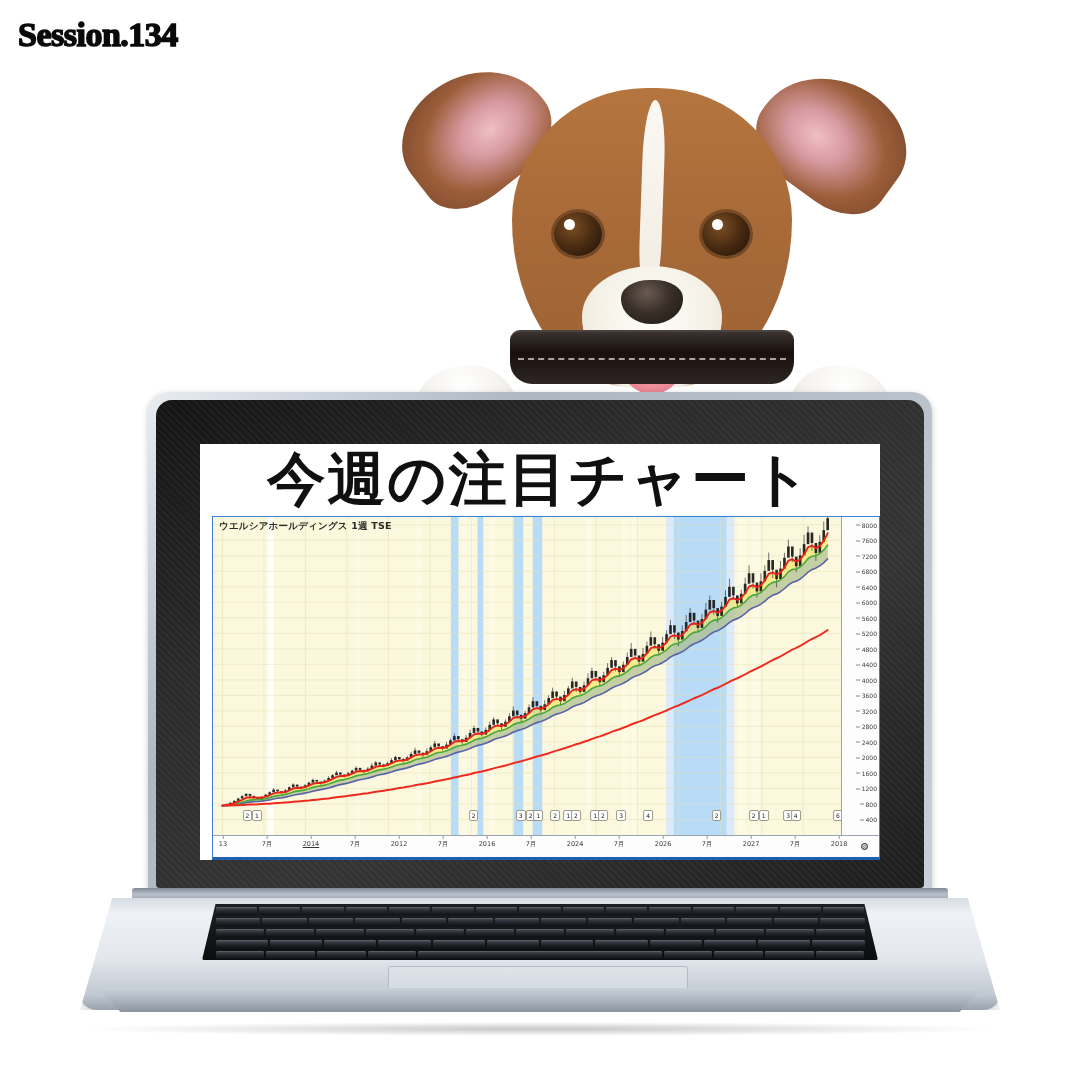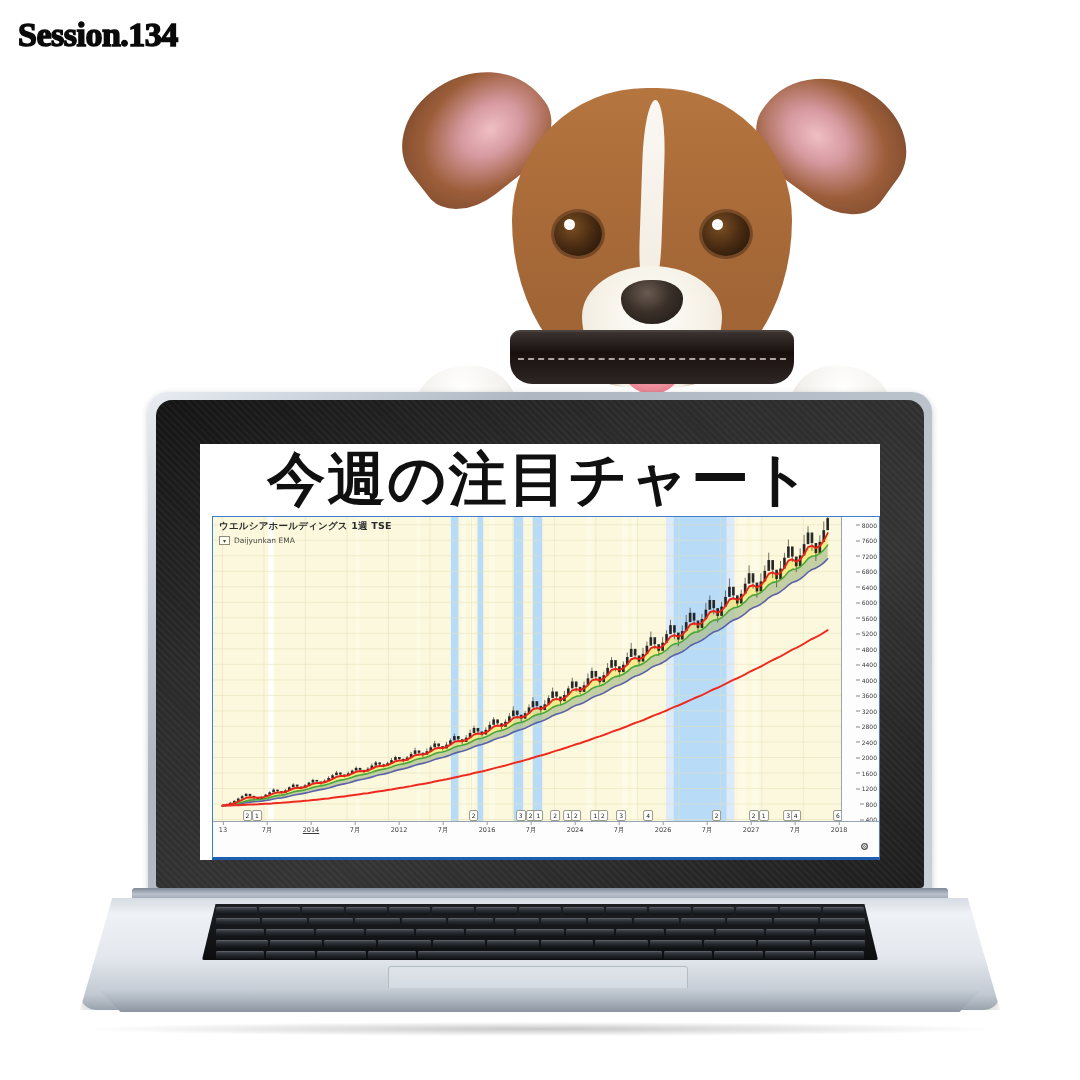--- a/index.html
+++ b/index.html
@@ -96,21 +96,21 @@
   #ma-label{ font-size:7.5px; color:#4a4a44; font-family:"DejaVu Sans", sans-serif; }
 
   #plot{ position:absolute; left:0; top:0; right:38px; bottom:22px; overflow:hidden; }
   #yaxis{ position:absolute; right:0; top:0; width:38px; bottom:22px;
       background:#fdfdfd; border-left:1px solid #9aa4b0; }
   .ytick{ position:absolute; right:2px; font-size:6px; color:#3a3a3a;
       transform:translateY(-50%); white-space:nowrap;
       font-family:"DejaVu Sans", sans-serif; }
   .ytick::before{ content:""; position:absolute; left:-6px; top:50%;
       width:4px; height:0; border-top:1px solid #888; }
-  #xaxis{ position:absolute; left:0; right:0; bottom:0; height:36px;
+  #xaxis{ position:absolute; left:0; right:0; bottom:0; height:22px;
       background:#fdfdfd; border-top:1px solid #9aa4b0; }
   .xtick{ position:absolute; top:4px; font-size:6.5px; color:#3a3a3a;
       transform:translateX(-50%); white-space:nowrap;
       font-family:"DejaVu Sans", sans-serif; }
   .xtick::before{ content:""; position:absolute; left:50%; top:-4px;
       width:0; height:3px; border-left:1px solid #999; }
   #gear-icon{ position:absolute; right:8px; bottom:4px; width:13px; height:13px; }
   .marker{ position:absolute; transform:translateX(-50%);
       background:#ffffff; border:1px solid #9a9a88; border-radius:2px;
       padding:0 2px; font-size:6px; line-height:9px; color:#222; z-index:5;
@@ -554,24 +554,20 @@
                 <rect x="644.6" y="1.0426829268292863" width="2.8" height="10.774390243902417" fill="#1b1b1b" opacity="0.92"></rect>
                 <path d="M10.0,258.6 L14.1,258.5 L18.3,258.3 L22.4,258.0 L26.5,257.5 L30.6,256.8 L34.8,256.1 L38.9,255.5 L43.0,255.2 L47.2,255.0 L51.3,254.6 L55.4,254.1 L59.6,253.5 L63.7,252.7 L67.8,252.1 L71.9,251.7 L76.1,251.1 L80.2,250.3 L84.3,249.4 L88.5,248.7 L92.6,248.2 L96.7,247.5 L100.9,246.7 L105.0,245.8 L109.1,245.0 L113.2,244.4 L117.4,243.7 L121.5,242.9 L125.6,241.9 L129.8,240.8 L133.9,239.9 L138.0,239.2 L142.2,238.4 L146.3,237.4 L150.4,236.3 L154.5,235.5 L158.7,234.8 L162.8,234.0 L166.9,233.1 L171.1,231.9 L175.2,231.0 L179.3,230.4 L183.5,229.5 L187.6,228.5 L191.7,227.3 L195.8,226.4 L200.0,225.7 L204.1,224.8 L208.2,223.7 L212.4,222.5 L216.5,221.5 L220.6,220.8 L224.8,219.8 L228.9,218.7 L233.0,217.3 L237.1,216.3 L241.3,215.5 L245.4,214.5 L249.5,213.3 L253.7,211.8 L257.8,210.7 L261.9,209.9 L266.1,208.8 L270.2,207.5 L274.3,205.9 L278.4,204.7 L282.6,203.9 L286.7,202.7 L290.8,201.3 L295.0,199.6 L299.1,198.3 L303.2,197.4 L307.4,196.2 L311.5,194.7 L315.6,192.8 L319.7,191.5 L323.9,190.5 L328.0,189.3 L332.1,187.6 L336.3,185.7 L340.4,184.3 L344.5,183.3 L348.6,181.9 L352.8,180.2 L356.9,178.2 L361.0,176.7 L365.2,175.7 L369.3,174.3 L373.4,172.5 L377.6,170.3 L381.7,168.7 L385.8,167.7 L389.9,166.2 L394.1,164.3 L398.2,162.0 L402.3,160.4 L406.5,159.3 L410.6,157.8 L414.7,155.8 L418.9,153.4 L423.0,151.7 L427.1,150.6 L431.2,149.0 L435.4,147.0 L439.5,144.5 L443.6,142.7 L447.8,141.6 L451.9,139.9 L456.0,137.8 L460.2,135.2 L464.3,133.3 L468.4,132.2 L472.5,130.5 L476.7,128.3 L480.8,125.5 L484.9,123.6 L489.1,122.4 L493.2,120.7 L497.3,118.4 L501.5,115.5 L505.6,113.6 L509.7,112.3 L513.8,110.5 L518.0,108.1 L522.1,105.2 L526.2,103.1 L530.4,101.9 L534.5,100.0 L538.6,97.5 L542.8,94.5 L546.9,92.4 L551.0,91.1 L555.1,89.2 L559.3,86.6 L563.4,83.4 L567.5,81.3 L571.7,80.0 L575.8,78.1 L579.9,75.5 L584.1,72.3 L588.2,70.1 L592.3,68.9 L596.4,66.9 L600.6,64.2 L604.7,61.0 L608.8,58.7 L613.0,57.5 L617.1,55.5 L621.2,52.8 L625.4,49.4 L629.5,47.1 L633.6,45.8 L637.7,43.8 L641.9,41.0 L646.0,37.5 " fill="none" stroke="#5b62a8" stroke-width="1.5" opacity="1" stroke-linejoin="round" stroke-linecap="round"></path>
                 <path d="M10.0,258.6 L14.1,258.4 L18.3,258.1 L22.4,257.5 L26.5,256.7 L30.6,255.7 L34.8,254.6 L38.9,253.8 L43.0,253.5 L47.2,253.4 L51.3,253.0 L55.4,252.4 L59.6,251.5 L63.7,250.4 L67.8,249.7 L71.9,249.3 L76.1,248.6 L80.2,247.6 L84.3,246.4 L88.5,245.7 L92.6,245.3 L96.7,244.5 L100.9,243.5 L105.0,242.3 L109.1,241.5 L113.2,241.0 L117.4,240.3 L121.5,239.3 L125.6,238.1 L129.8,236.7 L133.9,235.8 L138.0,235.3 L142.2,234.4 L146.3,233.3 L150.4,232.0 L154.5,231.2 L158.7,230.7 L162.8,229.9 L166.9,228.8 L171.1,227.5 L175.2,226.6 L179.3,226.0 L183.5,225.2 L187.6,224.1 L191.7,222.7 L195.8,221.8 L200.0,221.3 L204.1,220.4 L208.2,219.2 L212.4,217.6 L216.5,216.7 L220.6,216.1 L224.8,215.2 L228.9,213.8 L233.0,212.1 L237.1,211.1 L241.3,210.6 L245.4,209.5 L249.5,208.1 L253.7,206.3 L257.8,205.2 L261.9,204.6 L266.1,203.6 L270.2,202.0 L274.3,200.1 L278.4,198.8 L282.6,198.3 L286.7,197.1 L290.8,195.4 L295.0,193.3 L299.1,192.0 L303.2,191.4 L307.4,190.2 L311.5,188.4 L315.6,186.1 L319.7,184.7 L323.9,184.1 L328.0,182.9 L332.1,181.0 L336.3,178.5 L340.4,177.1 L344.5,176.5 L348.6,175.2 L352.8,173.2 L356.9,170.6 L361.0,169.1 L365.2,168.5 L369.3,167.1 L373.4,165.0 L377.6,162.3 L381.7,160.8 L385.8,160.2 L389.9,158.7 L394.1,156.5 L398.2,153.7 L402.3,152.1 L406.5,151.5 L410.6,150.0 L414.7,147.7 L418.9,144.7 L423.0,143.0 L427.1,142.4 L431.2,140.9 L435.4,138.5 L439.5,135.4 L443.6,133.6 L447.8,133.0 L451.9,131.4 L456.0,129.0 L460.2,125.7 L464.3,123.9 L468.4,123.3 L472.5,121.6 L476.7,119.1 L480.8,115.7 L484.9,113.8 L489.1,113.2 L493.2,111.5 L497.3,108.8 L501.5,105.3 L505.6,103.4 L509.7,102.8 L513.8,101.0 L518.0,98.3 L522.1,94.6 L526.2,92.6 L530.4,92.0 L534.5,90.2 L538.6,87.3 L542.8,83.5 L546.9,81.5 L551.0,80.9 L555.1,79.0 L559.3,76.0 L563.4,72.1 L567.5,70.0 L571.7,69.5 L575.8,67.7 L579.9,64.7 L584.1,60.7 L588.2,58.6 L592.3,58.2 L596.4,56.3 L600.6,53.3 L604.7,49.1 L608.8,47.0 L613.0,46.6 L617.1,44.7 L621.2,41.6 L625.4,37.3 L629.5,35.2 L633.6,34.7 L637.7,32.8 L641.9,29.6 L646.0,25.2 " fill="none" stroke="#4aa73a" stroke-width="1.5" opacity="1" stroke-linejoin="round" stroke-linecap="round"></path>
                 <path d="M10.0,258.6 L14.1,258.2 L18.3,257.5 L22.4,256.5 L26.5,255.1 L30.6,253.5 L34.8,251.7 L38.9,251.1 L43.0,251.3 L47.2,251.7 L51.3,251.5 L55.4,250.6 L59.6,249.3 L63.7,247.7 L67.8,247.0 L71.9,247.0 L76.1,246.4 L80.2,245.0 L84.3,243.3 L88.5,242.7 L92.6,242.8 L96.7,242.0 L100.9,240.7 L105.0,239.0 L109.1,238.4 L113.2,238.4 L117.4,237.7 L121.5,236.4 L125.6,234.8 L129.8,232.9 L133.9,232.2 L138.0,232.2 L142.2,231.4 L146.3,230.0 L150.4,228.3 L154.5,227.7 L158.7,227.8 L162.8,227.1 L166.9,225.6 L171.1,223.8 L175.2,223.1 L179.3,223.1 L183.5,222.3 L187.6,220.8 L191.7,218.9 L195.8,218.3 L200.0,218.3 L204.1,217.3 L208.2,215.7 L212.4,213.5 L216.5,212.8 L220.6,212.9 L224.8,211.9 L228.9,210.1 L233.0,207.7 L237.1,206.9 L241.3,207.1 L245.4,206.1 L249.5,204.1 L253.7,201.5 L257.8,200.7 L261.9,201.0 L266.1,199.9 L270.2,197.8 L274.3,194.9 L278.4,194.0 L282.6,194.3 L286.7,193.2 L290.8,190.9 L295.0,187.7 L299.1,186.8 L303.2,187.2 L307.4,186.0 L311.5,183.5 L315.6,180.2 L319.7,179.2 L323.9,179.7 L328.0,178.4 L332.1,175.8 L336.3,172.3 L340.4,171.3 L344.5,171.9 L348.6,170.5 L352.8,167.8 L356.9,164.0 L361.0,163.0 L365.2,163.7 L369.3,162.3 L373.4,159.4 L377.6,155.4 L381.7,154.3 L385.8,155.1 L389.9,153.7 L394.1,150.7 L398.2,146.4 L402.3,145.4 L406.5,146.3 L410.6,144.8 L414.7,141.6 L418.9,137.1 L423.0,136.0 L427.1,137.0 L431.2,135.5 L435.4,132.2 L439.5,127.5 L443.6,126.4 L447.8,127.4 L451.9,125.9 L456.0,122.4 L460.2,117.5 L464.3,116.3 L468.4,117.5 L472.5,115.9 L476.7,112.2 L480.8,107.2 L484.9,106.0 L489.1,107.2 L493.2,105.6 L497.3,101.8 L501.5,96.5 L505.6,95.2 L509.7,96.6 L513.8,94.9 L518.0,90.9 L522.1,85.4 L526.2,84.2 L530.4,85.7 L534.5,83.9 L538.6,79.8 L542.8,74.0 L546.9,72.8 L551.0,74.3 L555.1,72.5 L559.3,68.3 L563.4,62.3 L567.5,61.1 L571.7,63.0 L575.8,61.2 L579.9,56.9 L584.1,50.8 L588.2,49.6 L592.3,51.6 L596.4,49.8 L600.6,45.4 L604.7,39.1 L608.8,37.9 L613.0,40.0 L617.1,38.1 L621.2,33.5 L625.4,27.0 L629.5,25.7 L633.6,27.9 L637.7,26.0 L641.9,21.3 L646.0,14.5 " fill="none" stroke="#e8231a" stroke-width="1.8" opacity="1" stroke-linejoin="round" stroke-linecap="round"></path>
                 <path d="M10.0,258.6 L14.1,258.6 L18.3,258.5 L22.4,258.4 L26.5,258.3 L30.6,258.1 L34.8,257.9 L38.9,257.7 L43.0,257.6 L47.2,257.5 L51.3,257.3 L55.4,257.1 L59.6,256.9 L63.7,256.6 L67.8,256.4 L71.9,256.2 L76.1,255.9 L80.2,255.6 L84.3,255.3 L88.5,255.0 L92.6,254.7 L96.7,254.4 L100.9,254.1 L105.0,253.7 L109.1,253.3 L113.2,253.0 L117.4,252.6 L121.5,252.2 L125.6,251.7 L129.8,251.2 L133.9,250.8 L138.0,250.4 L142.2,249.9 L146.3,249.4 L150.4,248.9 L154.5,248.4 L158.7,247.9 L162.8,247.5 L166.9,246.9 L171.1,246.3 L175.2,245.8 L179.3,245.3 L183.5,244.7 L187.6,244.2 L191.7,243.5 L195.8,242.9 L200.0,242.4 L204.1,241.8 L208.2,241.2 L212.4,240.4 L216.5,239.8 L220.6,239.2 L224.8,238.6 L228.9,237.9 L233.0,237.1 L237.1,236.4 L241.3,235.8 L245.4,235.1 L249.5,234.3 L253.7,233.5 L257.8,232.7 L261.9,232.0 L266.1,231.3 L270.2,230.5 L274.3,229.5 L278.4,228.7 L282.6,228.0 L286.7,227.2 L290.8,226.3 L295.0,225.3 L299.1,224.4 L303.2,223.6 L307.4,222.7 L311.5,221.7 L315.6,220.7 L319.7,219.7 L323.9,218.9 L328.0,217.9 L332.1,216.9 L336.3,215.7 L340.4,214.7 L344.5,213.8 L348.6,212.8 L352.8,211.7 L356.9,210.5 L361.0,209.4 L365.2,208.4 L369.3,207.3 L373.4,206.2 L377.6,204.9 L381.7,203.7 L385.8,202.7 L389.9,201.5 L394.1,200.3 L398.2,198.9 L402.3,197.7 L406.5,196.6 L410.6,195.4 L414.7,194.1 L418.9,192.6 L423.0,191.3 L427.1,190.2 L431.2,188.9 L435.4,187.5 L439.5,186.0 L443.6,184.6 L447.8,183.4 L451.9,182.1 L456.0,180.6 L460.2,179.0 L464.3,177.6 L468.4,176.3 L472.5,174.9 L476.7,173.4 L480.8,171.7 L484.9,170.2 L489.1,168.9 L493.2,167.4 L497.3,165.8 L501.5,164.1 L505.6,162.5 L509.7,161.1 L513.8,159.6 L518.0,157.9 L522.1,156.1 L526.2,154.4 L530.4,153.0 L534.5,151.4 L538.6,149.6 L542.8,147.7 L546.9,146.0 L551.0,144.5 L555.1,142.8 L559.3,141.0 L563.4,139.0 L567.5,137.3 L571.7,135.7 L575.8,134.0 L579.9,132.1 L584.1,130.1 L588.2,128.2 L592.3,126.6 L596.4,124.9 L600.6,122.9 L604.7,120.8 L608.8,118.9 L613.0,117.3 L617.1,115.5 L621.2,113.5 L625.4,111.3 L629.5,109.3 L633.6,107.6 L637.7,105.8 L641.9,103.7 L646.0,101.4 " fill="none" stroke="#ee2a1f" stroke-width="1.8" opacity="1" stroke-linejoin="round" stroke-linecap="round"></path>
               </svg>
           <div class="marker" style="left: 5.5%; bottom: 14px;">2</div><div class="marker" style="left: 7%; bottom: 14px;">1</div><div class="marker" style="left: 41.5%; bottom: 14px;">2</div><div class="marker" style="left: 49%; bottom: 14px;">3</div><div class="marker" style="left: 50.6%; bottom: 14px;">2</div><div class="marker" style="left: 51.8%; bottom: 14px;">1</div><div class="marker" style="left: 54.5%; bottom: 14px;">2</div><div class="marker" style="left: 56.6%; bottom: 14px;">1</div><div class="marker" style="left: 57.8%; bottom: 14px;">2</div><div class="marker" style="left: 60.9%; bottom: 14px;">1</div><div class="marker" style="left: 62.1%; bottom: 14px;">2</div><div class="marker" style="left: 65%; bottom: 14px;">3</div><div class="marker" style="left: 69.3%; bottom: 14px;">4</div><div class="marker" style="left: 80.2%; bottom: 14px;">2</div><div class="marker" style="left: 86.1%; bottom: 14px;">2</div><div class="marker" style="left: 87.7%; bottom: 14px;">1</div><div class="marker" style="left: 91.6%; bottom: 14px;">3</div><div class="marker" style="left: 92.8%; bottom: 14px;">4</div><div class="marker" style="left: 99.5%; bottom: 14px;">6</div></div>
 
           <div id="chart-head">
             <div id="chart-title">ウエルシアホールディングス  1週  TSE</div>
-            <div id="chart-sub">
-              <div id="ma-toggle">▾</div>
-              <div id="ma-label">Daijyunkan EMA</div>
-            </div>
           </div>
 
           <div id="yaxis">
               <div class="ytick" style="top: 2.43902%;">8000</div>
               <div class="ytick" style="top: 7.31707%;">7600</div>
               <div class="ytick" style="top: 12.1951%;">7200</div>
               <div class="ytick" style="top: 17.0732%;">6800</div>
               <div class="ytick" style="top: 21.9512%;">6400</div>
               <div class="ytick" style="top: 26.8293%;">6000</div>
               <div class="ytick" style="top: 31.7073%;">5600</div>

